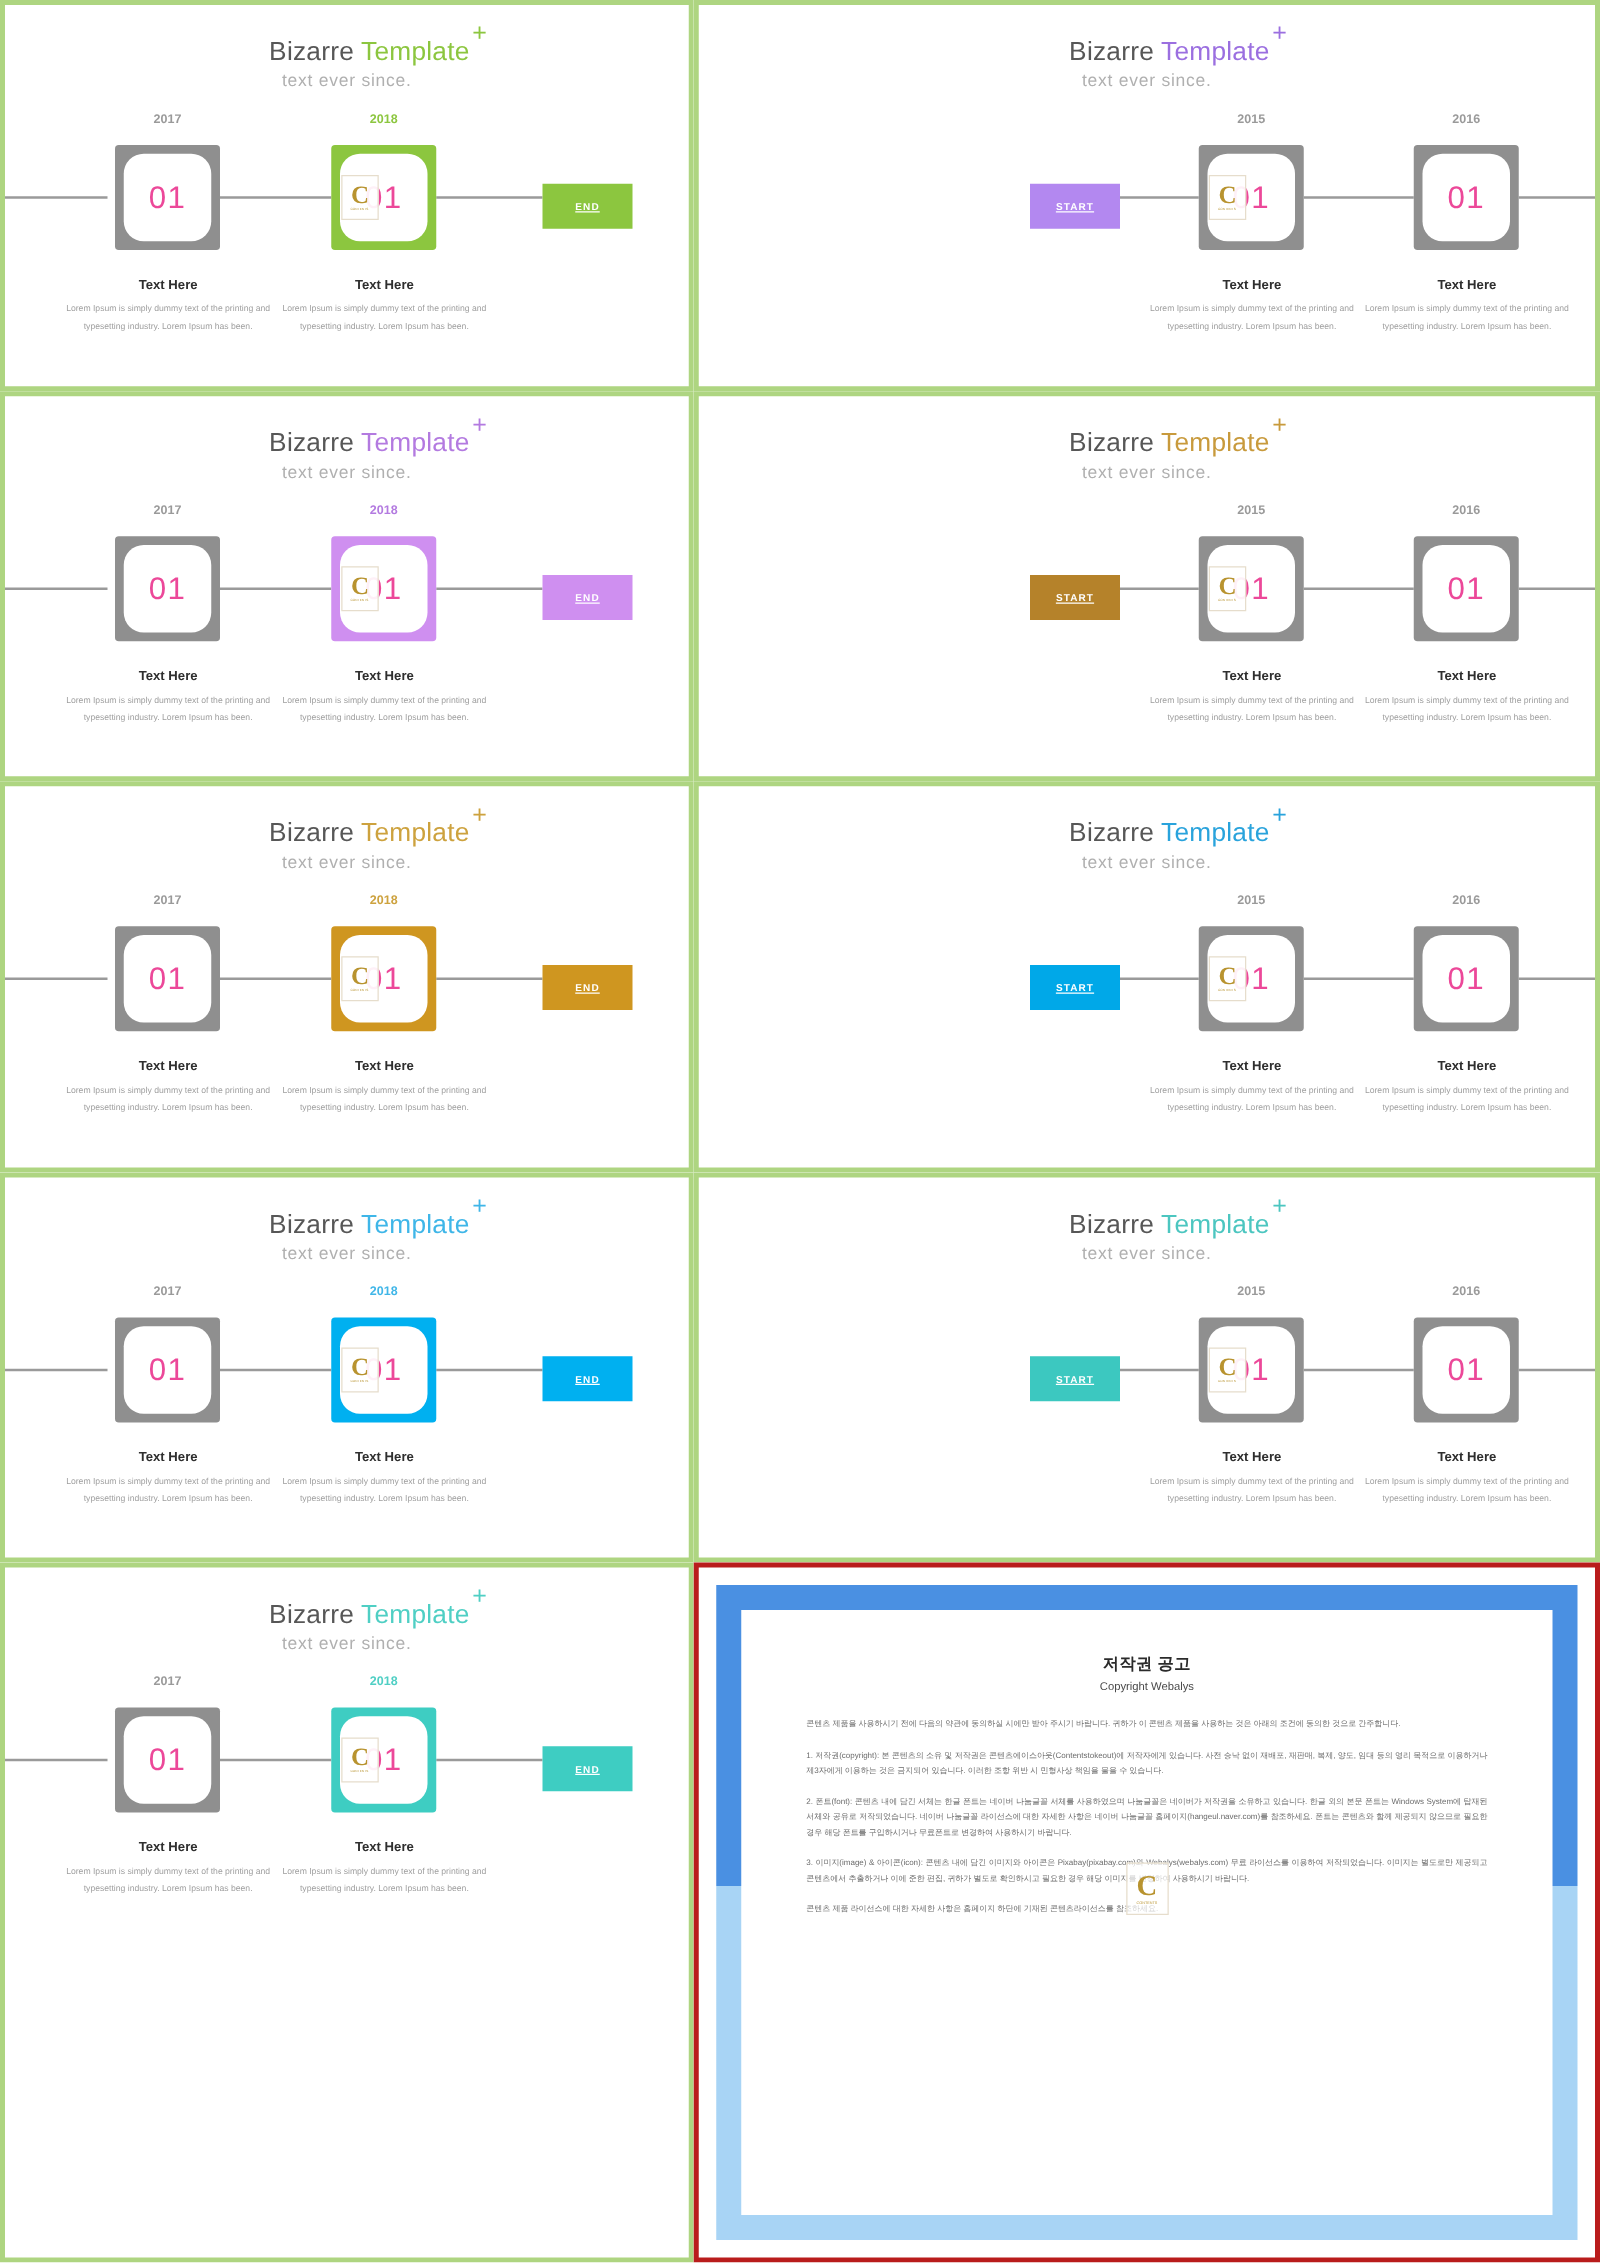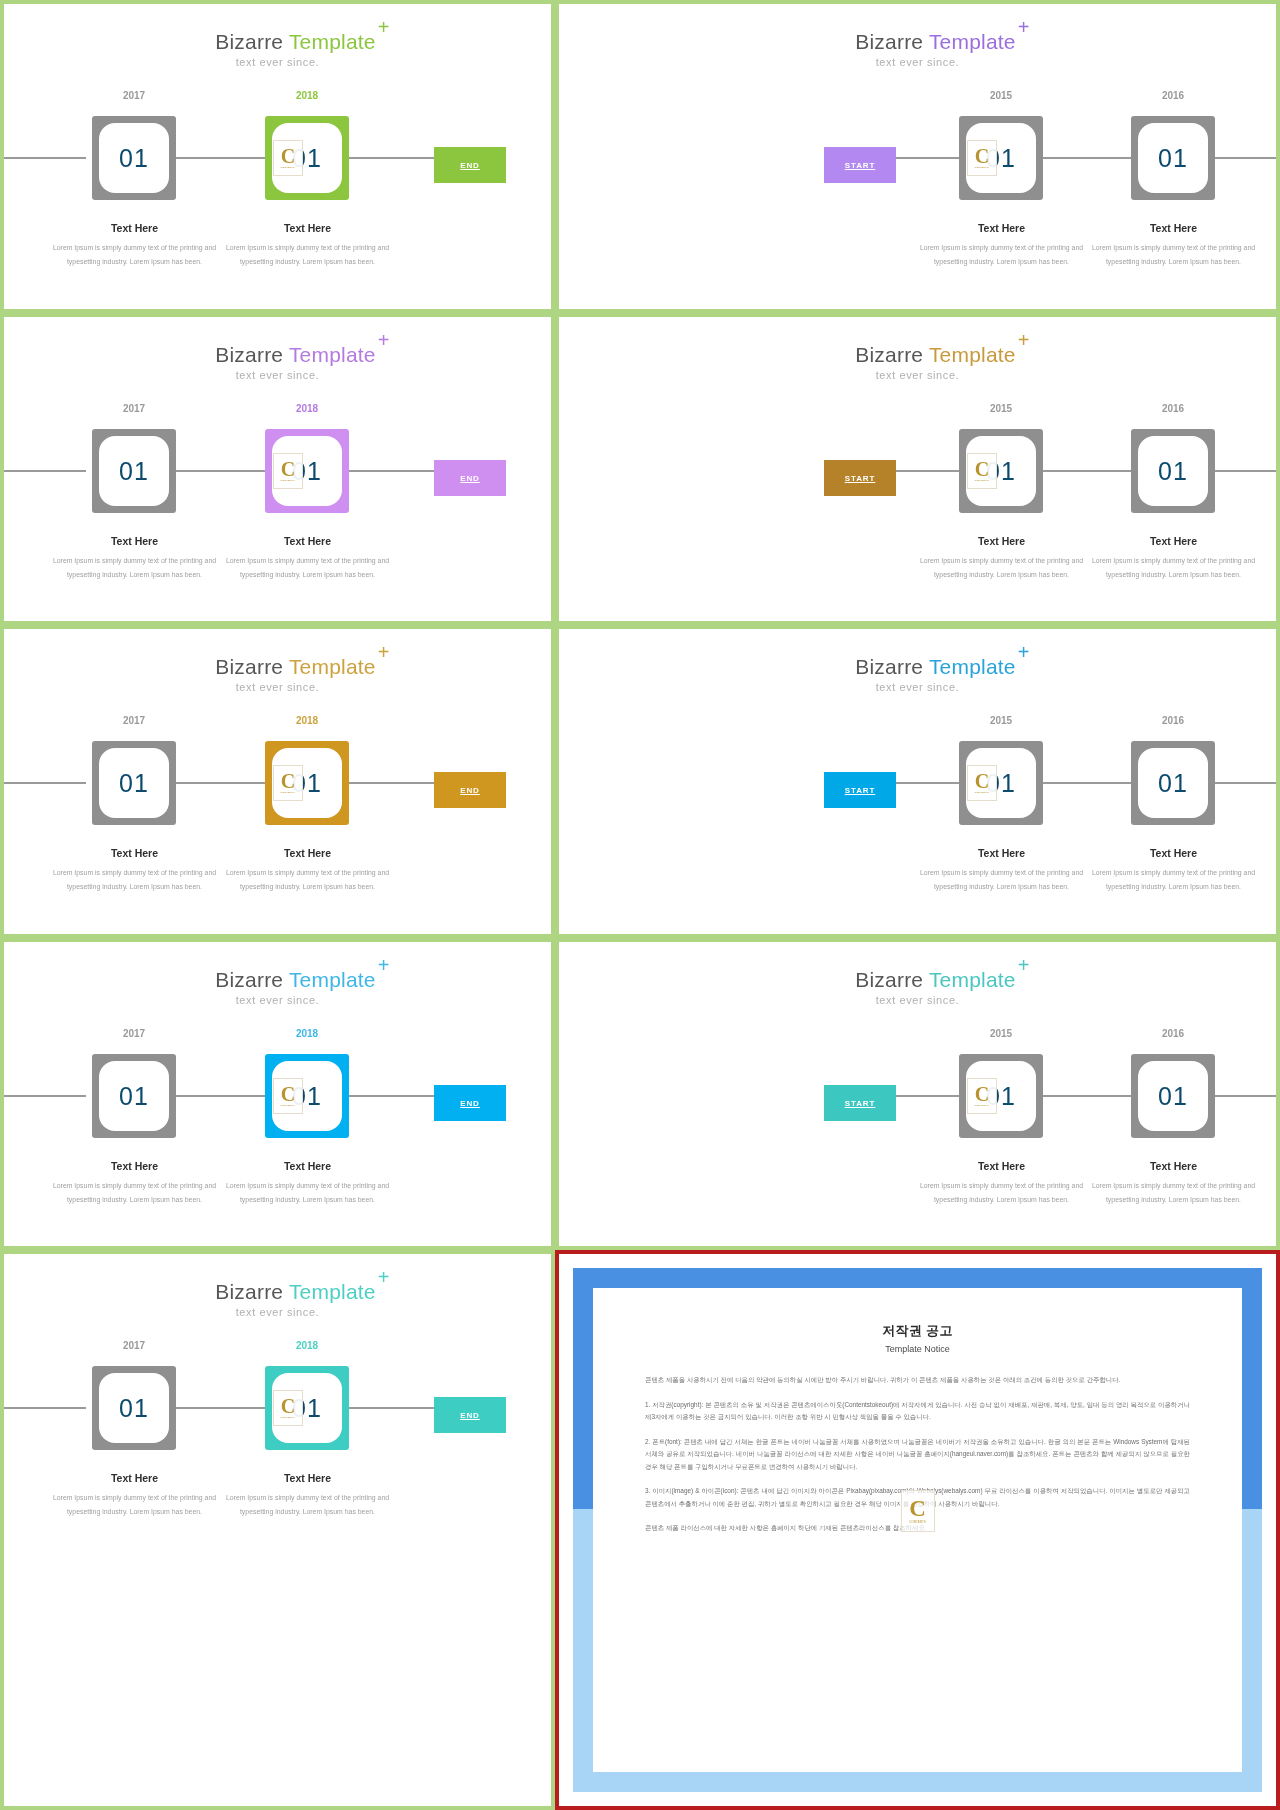--- a/index.html
+++ b/index.html
@@ -45,21 +45,21 @@
   .heading .t-template { }
   .heading .plus {
     position: absolute;
     top: -13px;
     right: -14px;
     font-size: 20px;
     line-height: 1;
     font-weight: 300;
   }
   .heading .sub {
-    font-size: 11px;
+    font-size: 14px;
     color: #b0b0b0;
     letter-spacing: .6px;
     margin-top: 2px;
   }
 
   
   .timeline { position: absolute; left: 0; right: 0; }
 
   .rail {
     position: absolute;
@@ -91,21 +91,21 @@
   }
   .node .inner {
     position: absolute;
     left: 7px; top: 7px; right: 7px; bottom: 7px;
     background: #ffffff;
     border-radius: 16px;
   }
   .node .num {
     position: relative;
     font-size: 25px;
-    color: #0c4a6e;
+    color: #ec4899;
     font-weight: 300;
     z-index: 3;
     letter-spacing: 1px;
   }
   .node.gray .frame { background: #8f8f8f; }
 
   
   .wm {
     position: absolute;
     width: 30px;
@@ -531,21 +531,21 @@
         <div class="cap" style="left: 211px; top: 218px;">
           <div class="cap-title">Text Here</div>
           <div class="cap-body">Lorem Ipsum is simply dummy text of the printing and typesetting industry. Lorem Ipsum has been.</div>
         </div>
       </div>
     </div>
     <div class="cp-panel">
       <div class="cp-outer">
         <div class="cp-inner">
           <div class="cp-h1">저작권 공고</div>
-          <div class="cp-h2">Template Notice</div>
+          <div class="cp-h2">Copyright Webalys</div>
           <p class="cp-p">콘텐츠 제품을 사용하시기 전에 다음의 약관에 동의하실 시에만 받아 주시기 바랍니다. 귀하가 이 콘텐츠 제품을 사용하는 것은 아래의 조건에 동의한 것으로 간주합니다.</p>
           <p class="cp-p">1. 저작권(copyright): 본 콘텐츠의 소유 및 저작권은 콘텐츠에이스아웃(Contentstokeout)에 저작자에게 있습니다. 사전 승낙 없이 재배포, 재판매, 복제, 양도, 임대 등의 영리 목적으로 이용하거나 제3자에게 이용하는 것은 금지되어 있습니다. 이러한 조항 위반 시 민형사상 책임을 물을 수 있습니다.</p>
           <p class="cp-p">2. 폰트(font): 콘텐츠 내에 담긴 서체는 한글 폰트는 네이버 나눔글꼴 서체를 사용하였으며 나눔글꼴은 네이버가 저작권을 소유하고 있습니다. 한글 외의 본문 폰트는 Windows System에 탑재된 서체와 공유로 저작되었습니다. 네이버 나눔글꼴 라이선스에 대한 자세한 사항은 네이버 나눔글꼴 홈페이지(hangeul.naver.com)를 참조하세요. 폰트는 콘텐츠와 함께 제공되지 않으므로 필요한 경우 해당 폰트를 구입하시거나 무료폰트로 변경하여 사용하시기 바랍니다.</p>
           <p class="cp-p">3. 이미지(image) &amp; 아이콘(icon): 콘텐츠 내에 담긴 이미지와 아이콘은 Pixabay(pixabay.com)와 Webalys(webalys.com) 무료 라이선스를 이용하여 저작되었습니다. 이미지는 별도로만 제공되고 콘텐츠에서 추출하거나 이에 준한 편집, 귀하가 별도로 확인하시고 필요한 경우 해당 이미지를 변경하여 사용하시기 바랍니다.</p>
           <p class="cp-p">콘텐츠 제품 라이선스에 대한 자세한 사항은 홈페이지 하단에 기재된 콘텐츠라이선스를 참조하세요.</p>
           <div class="cp-wm">
             <span class="wm-c">C</span>
             <span class="wm-t">CONTENTS</span>
           </div>
         </div>

